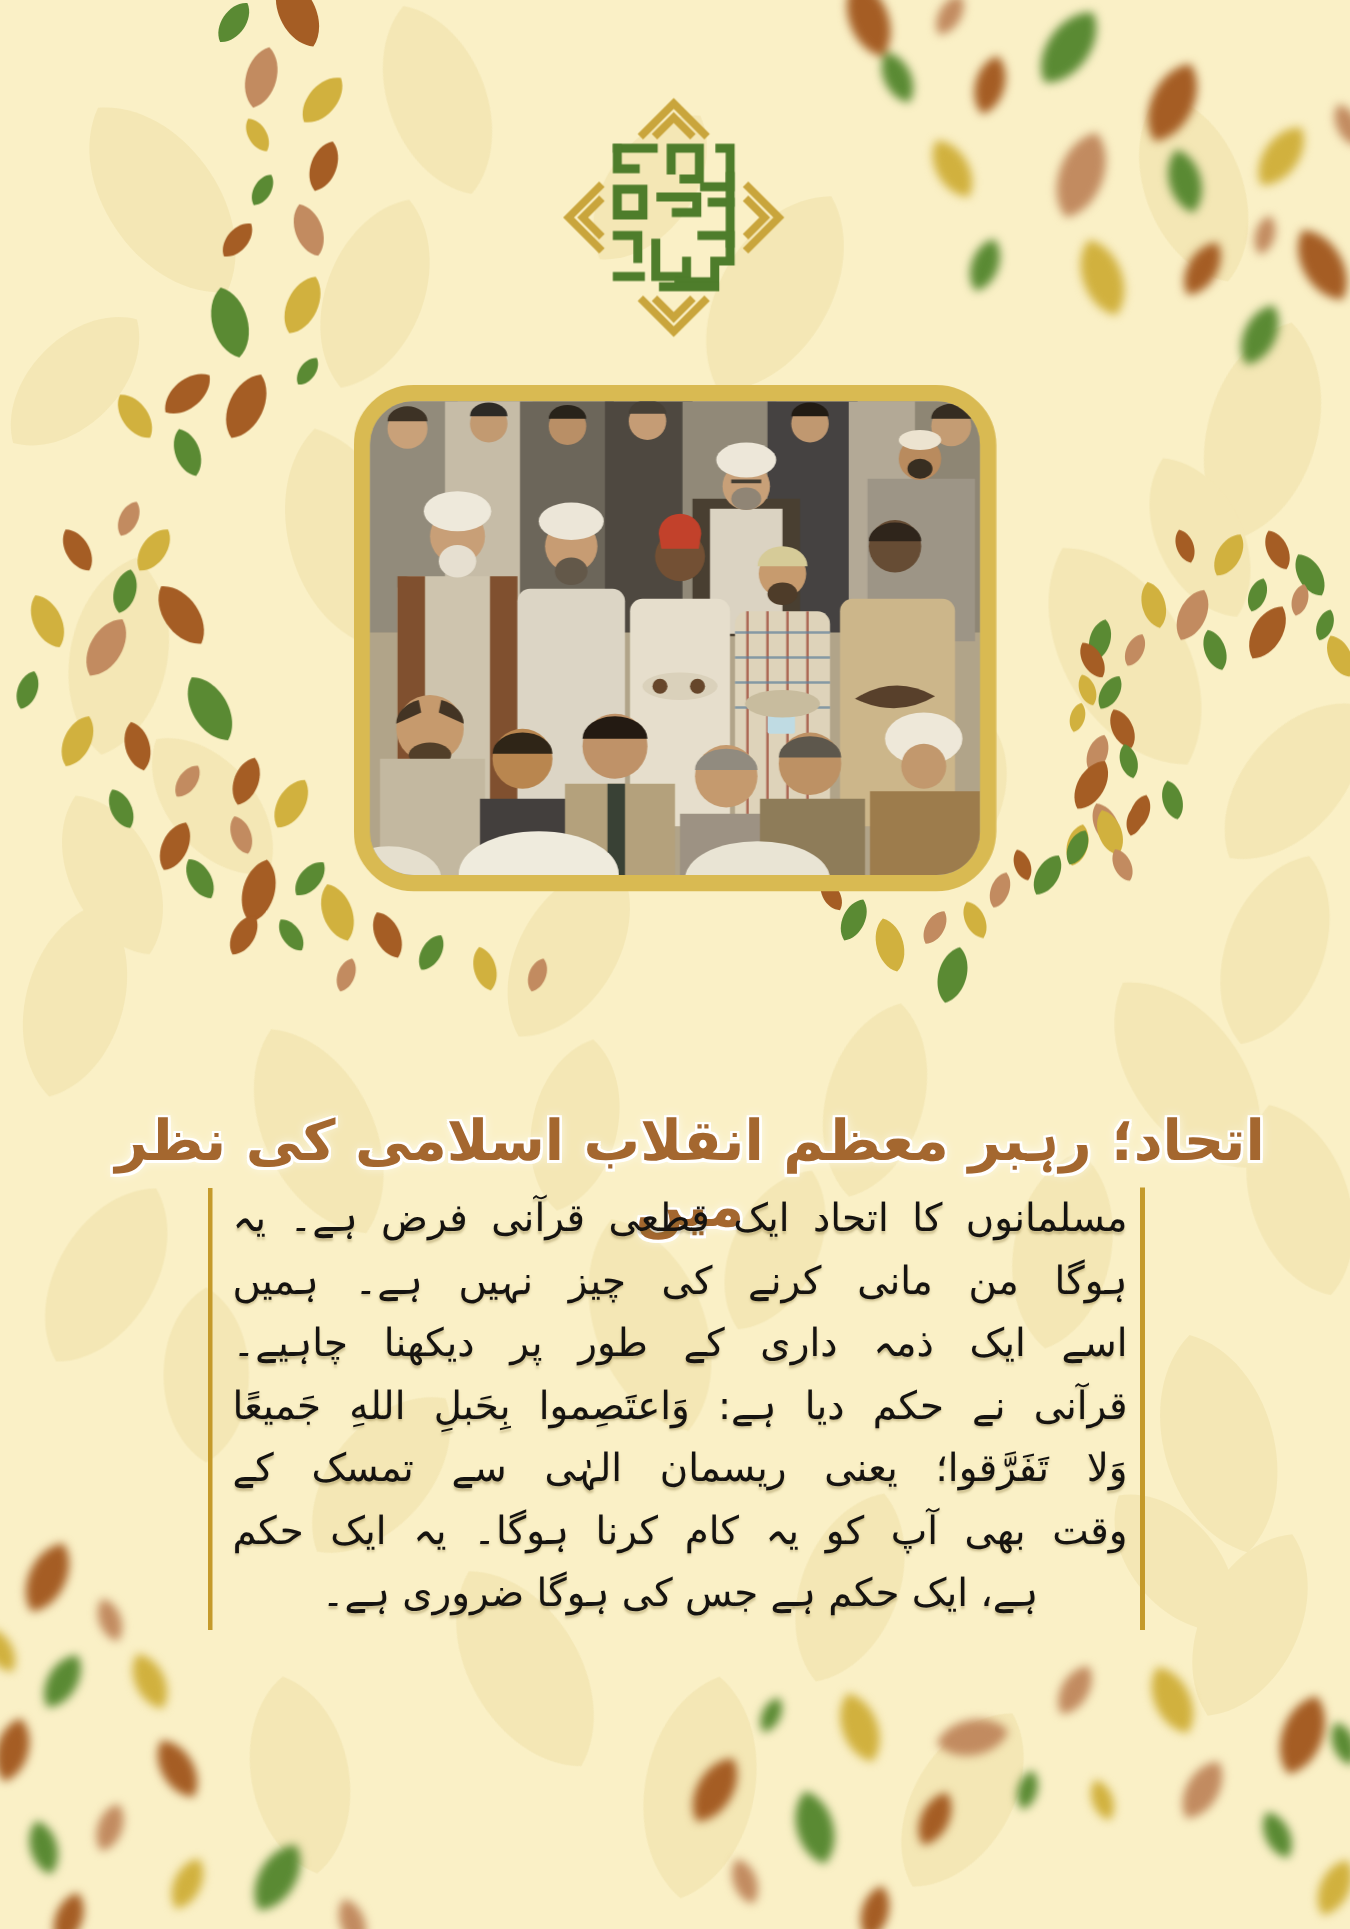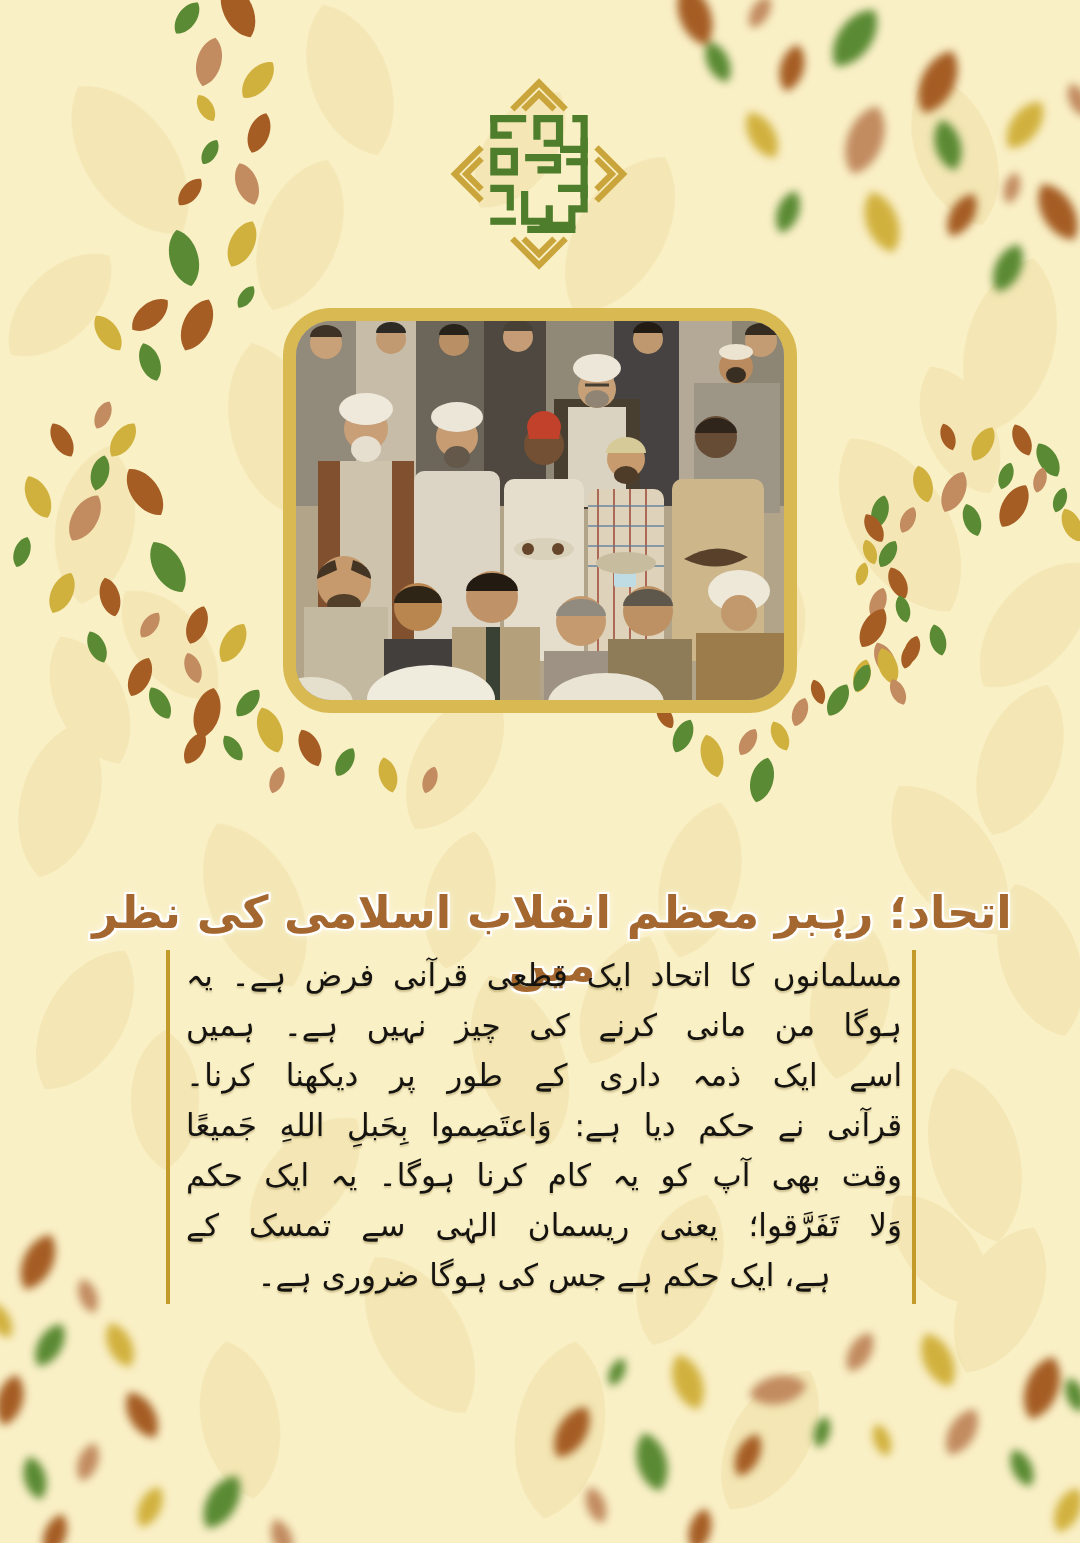--- a/index.html
+++ b/index.html
@@ -377,20 +377,20 @@
   </figure>
 
   <h1 class="title" dir="rtl" lang="ur">اتحاد؛ رہبر معظم انقلاب اسلامی کی نظر میں</h1>
 
   <span class="rule rule-right"></span>
   <span class="rule rule-left"></span>
 
   <div class="quote" dir="rtl" lang="ur">
     <p class="line">مسلمانوں کا اتحاد ایک قطعی قرآنی فرض ہے۔ یہ</p>
     <p class="line">ہوگا من مانی کرنے کی چیز نہیں ہے۔ ہمیں</p>
-    <p class="line">اسے ایک ذمہ داری کے طور پر دیکھنا کرنا۔</p>
+    <p class="line">اسے ایک ذمہ داری کے طور پر دیکھنا چاہیے۔</p>
     <p class="line">قرآنی نے حکم دیا ہے: وَاعتَصِموا بِحَبلِ اللهِ جَمیعًا</p>
+    <p class="line">وَلا تَفَرَّقوا؛ یعنی ریسمان الہٰی سے تمسک کے</p>
     <p class="line">وقت بھی آپ کو یہ کام کرنا ہوگا۔ یہ ایک حکم</p>
-    <p class="line">وَلا تَفَرَّقوا؛ یعنی ریسمان الہٰی سے تمسک کے</p>
     <p class="line last">ہے، ایک حکم ہے جس کی ہوگا ضروری ہے۔</p>
   </div>
 
 </div>
 
 </body></html>

